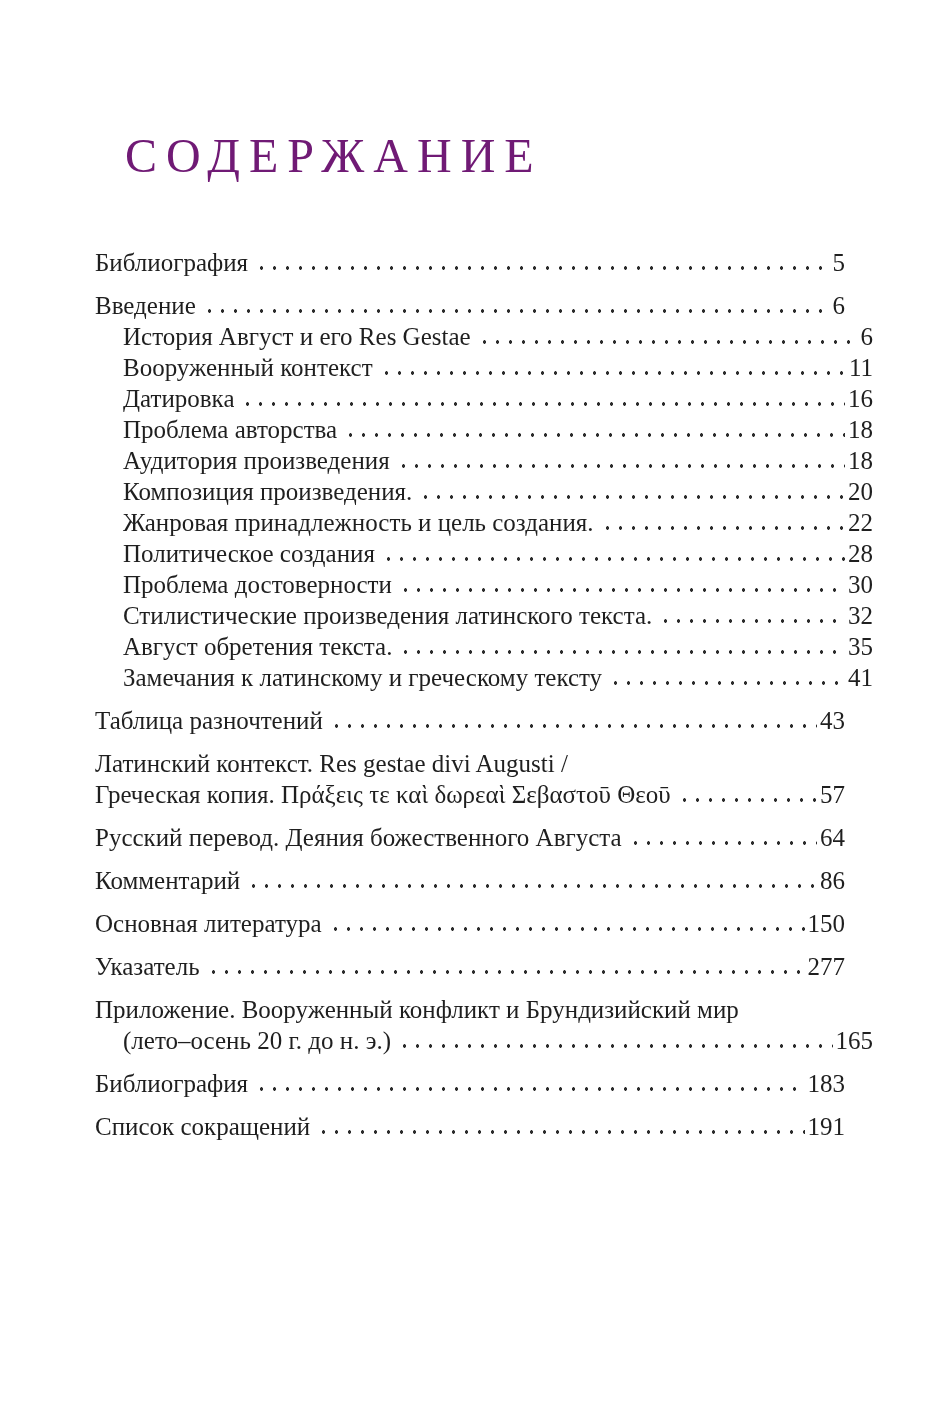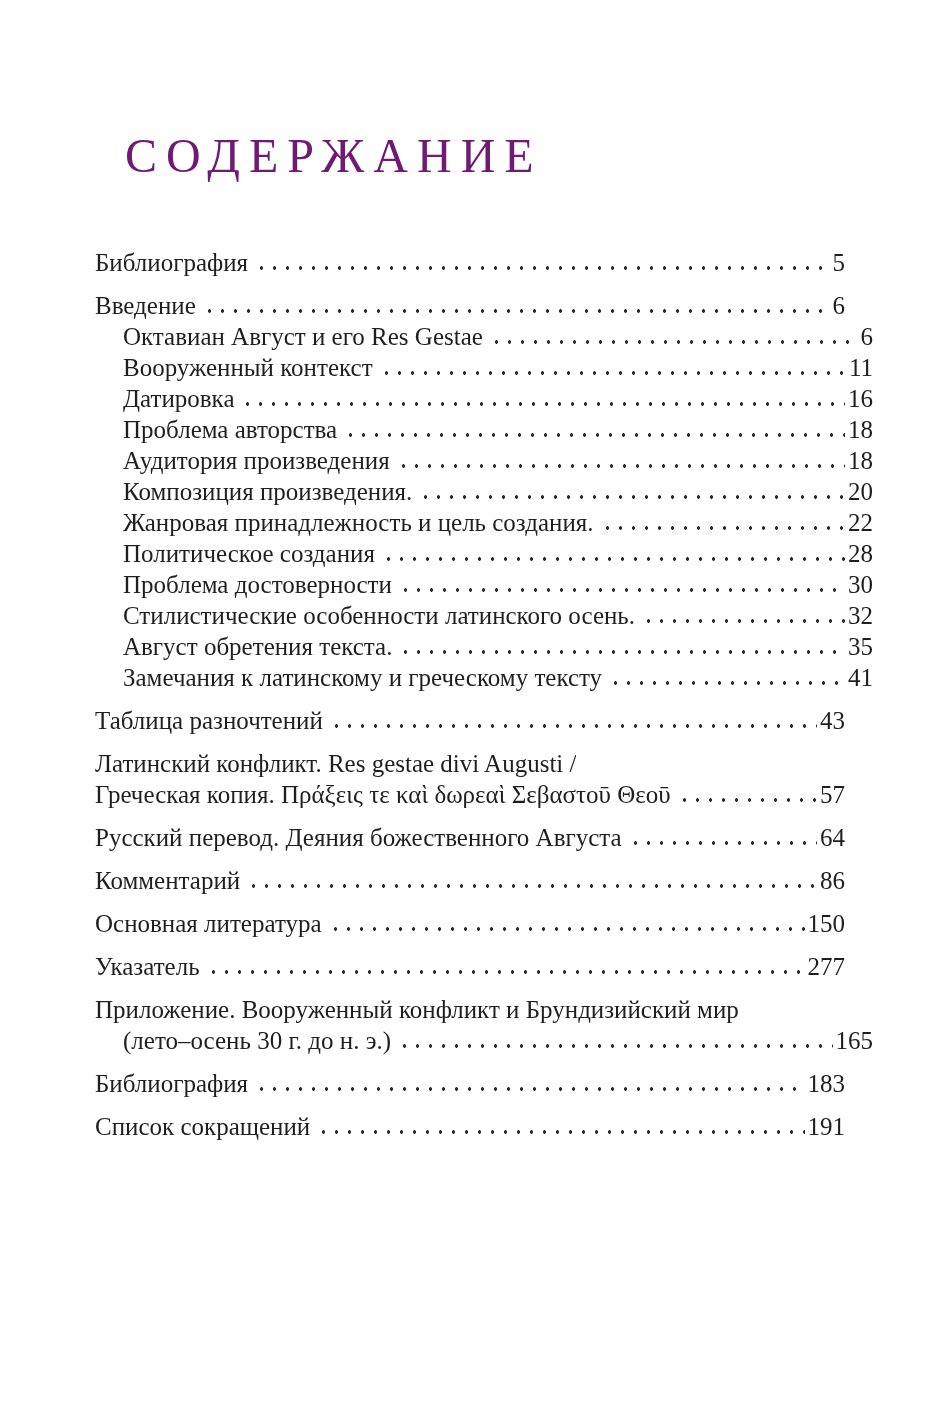--- a/index.html
+++ b/index.html
@@ -86,21 +86,21 @@
       </div>
       <div class="entry top">
         <div class="row">
           <span class="label">Введение</span>
           <span class="leader"></span>
           <span class="pagenum">6</span>
         </div>
       </div>
       <div class="entry sub">
         <div class="row">
-          <span class="label">Октавиан Август и его Res Gestae</span>
+          <span class="label">История Август и его Res Gestae</span>
           <span class="leader"></span>
           <span class="pagenum">6</span>
         </div>
       </div>
       <div class="entry sub">
         <div class="row">
           <span class="label">Вооруженный контекст</span>
           <span class="leader"></span>
           <span class="pagenum">11</span>
         </div>
@@ -149,21 +149,21 @@
       </div>
       <div class="entry sub">
         <div class="row">
           <span class="label">Проблема достоверности</span>
           <span class="leader"></span>
           <span class="pagenum">30</span>
         </div>
       </div>
       <div class="entry sub">
         <div class="row">
-          <span class="label">Стилистические особенности латинского осень.</span>
+          <span class="label">Стилистические произведения латинского текста.</span>
           <span class="leader"></span>
           <span class="pagenum">32</span>
         </div>
       </div>
       <div class="entry sub">
         <div class="row">
           <span class="label">Август обретения текста.</span>
           <span class="leader"></span>
           <span class="pagenum">35</span>
         </div>
@@ -177,21 +177,21 @@
       </div>
       <div class="entry top">
         <div class="row">
           <span class="label">Таблица разночтений</span>
           <span class="leader"></span>
           <span class="pagenum">43</span>
         </div>
       </div>
       <div class="entry top">
         <div class="row">
-          <span class="label">Латинский конфликт. Res gestae divi Augusti /</span>
+          <span class="label">Латинский контекст. Res gestae divi Augusti /</span>
         </div>
         <div class="row">
           <span class="label">Греческая копия. Πράξεις τε καὶ δωρεαὶ Σεβαστοῡ Θεοῡ</span>
           <span class="leader"></span>
           <span class="pagenum">57</span>
         </div>
       </div>
       <div class="entry top">
         <div class="row">
           <span class="label">Русский перевод. Деяния божественного Августа</span>
@@ -218,21 +218,21 @@
           <span class="label">Указатель</span>
           <span class="leader"></span>
           <span class="pagenum">277</span>
         </div>
       </div>
       <div class="entry top">
         <div class="row">
           <span class="label">Приложение. Вооруженный конфликт и Брундизийский мир</span>
         </div>
         <div class="row indent1">
-          <span class="label">(лето–осень 30 г. до н. э.)</span>
+          <span class="label">(лето–осень 20 г. до н. э.)</span>
           <span class="leader"></span>
           <span class="pagenum">165</span>
         </div>
       </div>
       <div class="entry top">
         <div class="row">
           <span class="label">Библиография</span>
           <span class="leader"></span>
           <span class="pagenum">183</span>
         </div>

